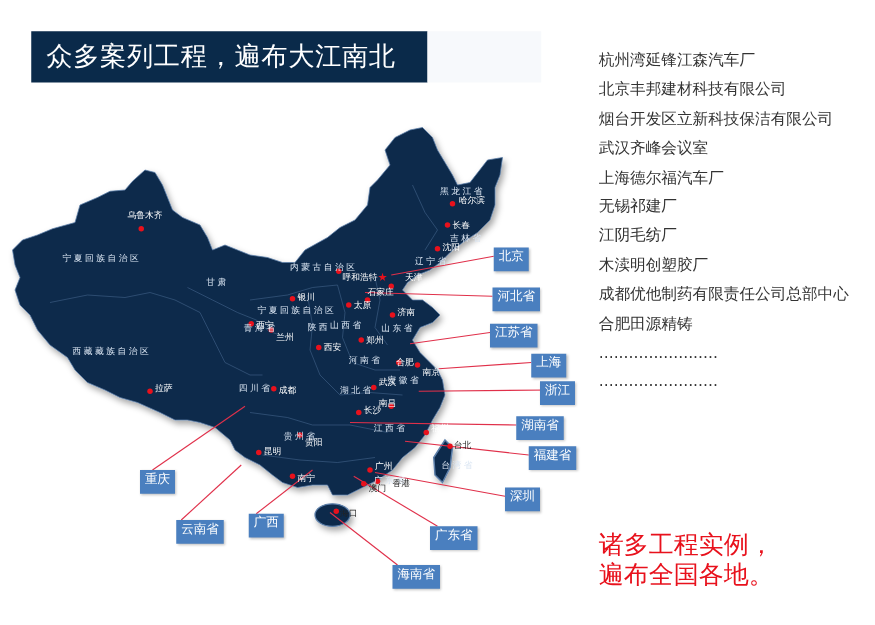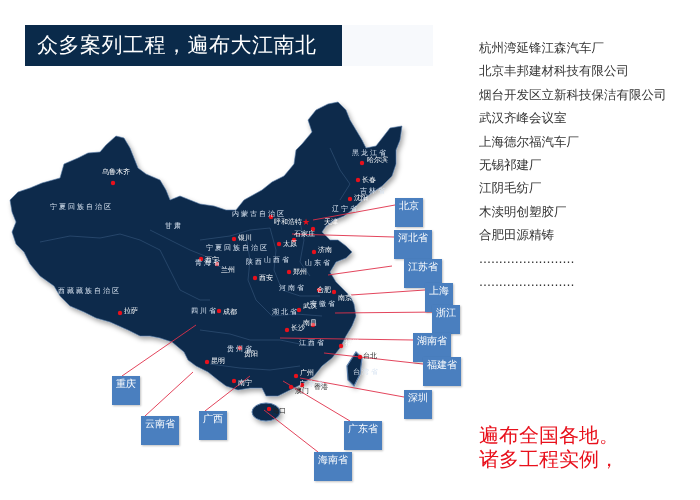--- a/index.html
+++ b/index.html
@@ -4,21 +4,21 @@
 <style>
   html, body { margin:0; padding:0; background:#ffffff; }
   body { width:700px; height:500px; position:relative; overflow:hidden; font-family:"DejaVu Sans", sans-serif; }
   .title-bar { position:absolute; left:25px; top:25px; width:317px; height:41px; background:#0a2a4a; }
   .title-fade { position:absolute; left:342px; top:25px; width:91px; height:41px; background:#f7f9fc; }
   .title-text { position:absolute; left:37px; top:32px; font-size:21px; color:#ffffff; letter-spacing:0.5px; white-space:nowrap; line-height:27px; }
   .company-list { position:absolute; left:479px; top:36px; margin:0; padding:0; list-style:none; }
   .company-list li { font-size:12.5px; color:#333333; height:23.4px; line-height:23.4px; white-space:nowrap; }
   .slogan { position:absolute; left:479px; top:423px; color:#e8111c; font-size:20px; line-height:24px; }
   .map { position:absolute; left:0; top:70px; width:480px; height:430px; }
-  .callout { position:absolute; background:#4a7fbf; color:#ffffff; font-size:10px; padding:0 4px; height:29px; line-height:15px; white-space:nowrap; box-shadow:1px 1px 2px rgba(0,0,0,0.25); }
+  .callout { position:absolute; background:#4a7fbf; color:#ffffff; font-size:10px; padding:0 4px; height:19px; line-height:15px; white-space:nowrap; box-shadow:1px 1px 2px rgba(0,0,0,0.25); }
   .city-label { position:absolute; font-size:7px; color:#ffffff; white-space:nowrap; line-height:9px; }
   .dark-label { color:#222222; }
   .region-label { position:absolute; font-size:7px; color:#dbe6f3; white-space:nowrap; line-height:9px; letter-spacing:2px; }
 </style>
 </head>
 <body>
 
 <div class="title-bar"></div>
 <div class="title-fade"></div>
 <div class="title-text">众多案列工程，遍布大江南北</div>
@@ -111,21 +111,21 @@
     <circle cx="291" cy="387" r="2.2"></circle>
     <circle cx="269" cy="409" r="2.2"></circle>
     <circle cx="120" cy="313" r="2.2"></circle>
   </g>
 
   <text x="302" y="225" fill="#e8111c" font-size="9">★</text>
 </svg>
 
 <div id="regions">
     <div class="region-label" style="left: 50px; top: 203px;">宁夏回族自治区</div>
-    <div class="region-label" style="left: 58px; top: 277px; margin-top: 10px;">西藏藏族自治区</div>
+    <div class="region-label" style="left: 58px; top: 277px;">西藏藏族自治区</div>
     <div class="region-label" style="left: 152px; top: 259px; margin-left: 43px;">青海省</div>
     <div class="region-label" style="left: 165px; top: 222px;">甘肃</div>
     <div class="region-label" style="left: 232px; top: 210px;">内蒙古自治区</div>
     <div class="region-label" style="left: 352px; top: 149px;">黑龙江省</div>
     <div class="region-label" style="left: 360px; top: 187px;">吉林省</div>
     <div class="region-label" style="left: 332px; top: 205px;">辽宁省</div>
     <div class="region-label" style="left: 206px; top: 244px;">宁夏回族自治区</div>
     <div class="region-label" style="left: 264px; top: 256px;">山西省</div>
     <div class="region-label" style="left: 305px; top: 259px;">山东省</div>
     <div class="region-label" style="left: 279px; top: 284px;">河南省</div>
@@ -166,42 +166,43 @@
     <div class="city-label" style="left: 238px; top: 379px;">南宁</div>
     <div class="city-label" style="left: 300px; top: 369px;">广州</div>
     <div class="city-label dark-label" style="left: 314px; top: 383px;">香港</div>
     <div class="city-label dark-label" style="left: 295px; top: 387px;">澳门</div>
     <div class="city-label dark-label" style="left: 272px; top: 407px;">海口</div>
     <div class="city-label" style="left: 124px; top: 307px;">拉萨</div>
   </div>
 
 <div class="callout" style="left:395px;top:198px;">北京</div>
 <div class="callout" style="left:394px;top:230px;">河北省</div>
-<div class="callout" style="left:392px;top:259px;margin-left:12px;">江苏省</div>
+<div class="callout" style="left:392px;top:259px;">江苏省</div>
 <div class="callout" style="left:425px;top:283px;">上海</div>
 <div class="callout" style="left:432px;top:305px;text-align:right;">浙江</div>
 <div class="callout" style="left:413px;top:333px;">湖南省</div>
 <div class="callout" style="left:423px;top:357px;">福建省</div>
 <div class="callout" style="left:404px;top:390px;">深圳</div>
 <div class="callout" style="left:112px;top:376px;">重庆</div>
 <div class="callout" style="left:141px;top:416px;">云南省</div>
 <div class="callout" style="left:199px;top:411px;">广西</div>
 <div class="callout" style="left:344px;top:421px;">广东省</div>
 <div class="callout" style="left:314px;top:452px;">海南省</div>
 
 <ul class="company-list">
   <li>杭州湾延锋江森汽车厂</li>
   <li>北京丰邦建材科技有限公司</li>
   <li>烟台开发区立新科技保洁有限公司</li>
   <li>武汉齐峰会议室</li>
   <li>上海德尔福汽车厂</li>
   <li>无锡祁建厂</li>
   <li>江阴毛纺厂</li>
   <li>木渎明创塑胶厂</li>
+  <li>成都优他制药有限责任公司总部中心</li>
   <li>合肥田源精铸</li>
   <li>........................</li>
   <li>........................</li>
 </ul>
 
 <div class="slogan">
+  <div>诸多工程实例，</div>
   <div>遍布全国各地。</div>
-  <div>诸多工程实例，</div>
 </div>
 
 </body></html>

